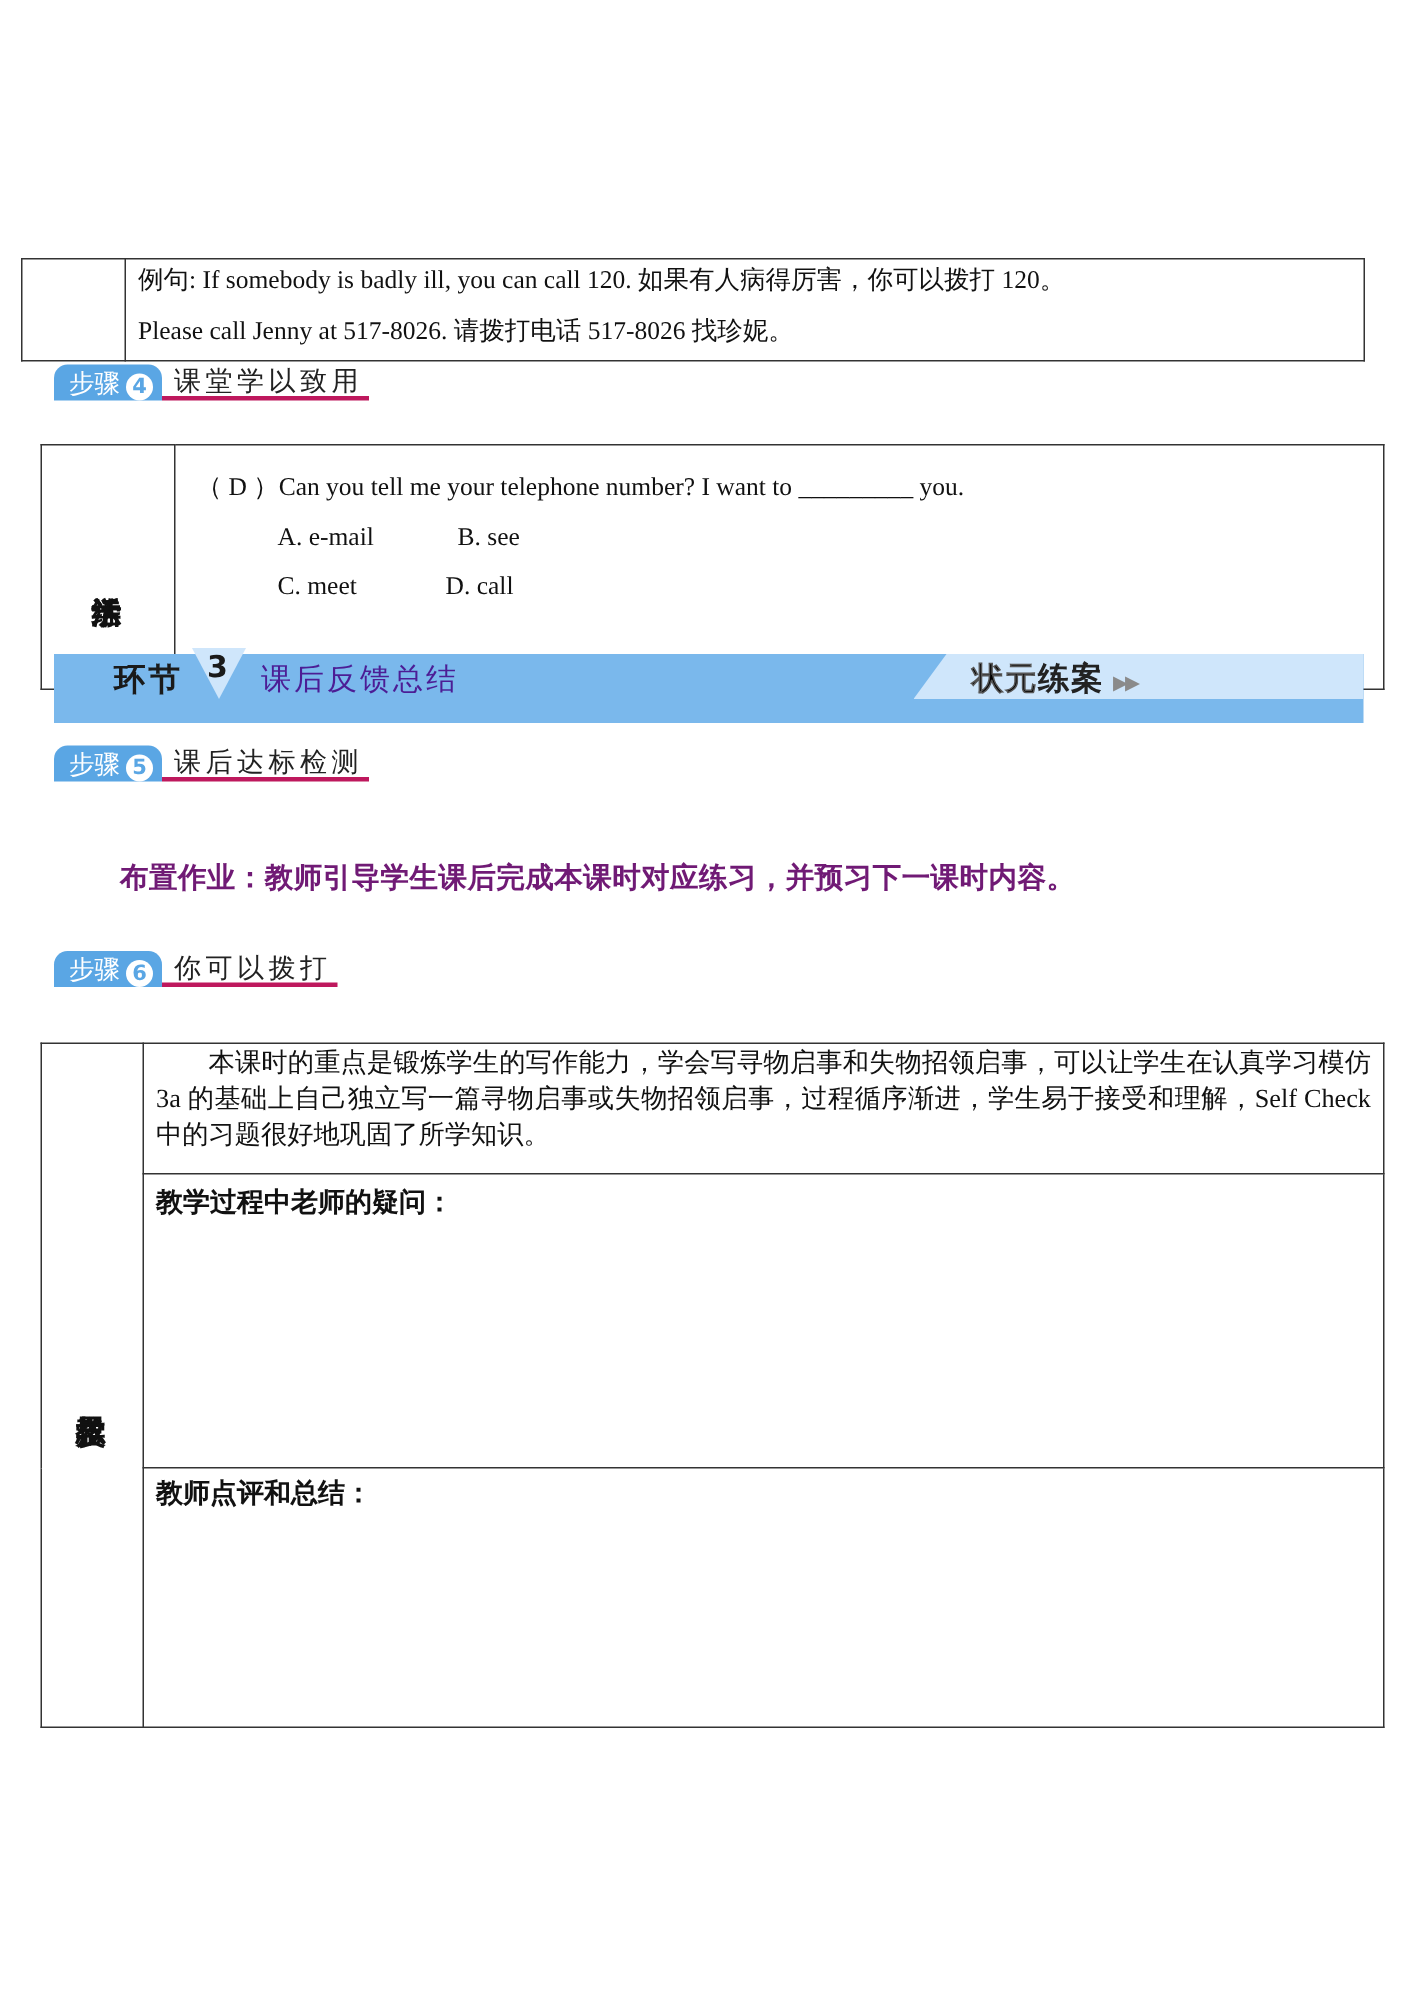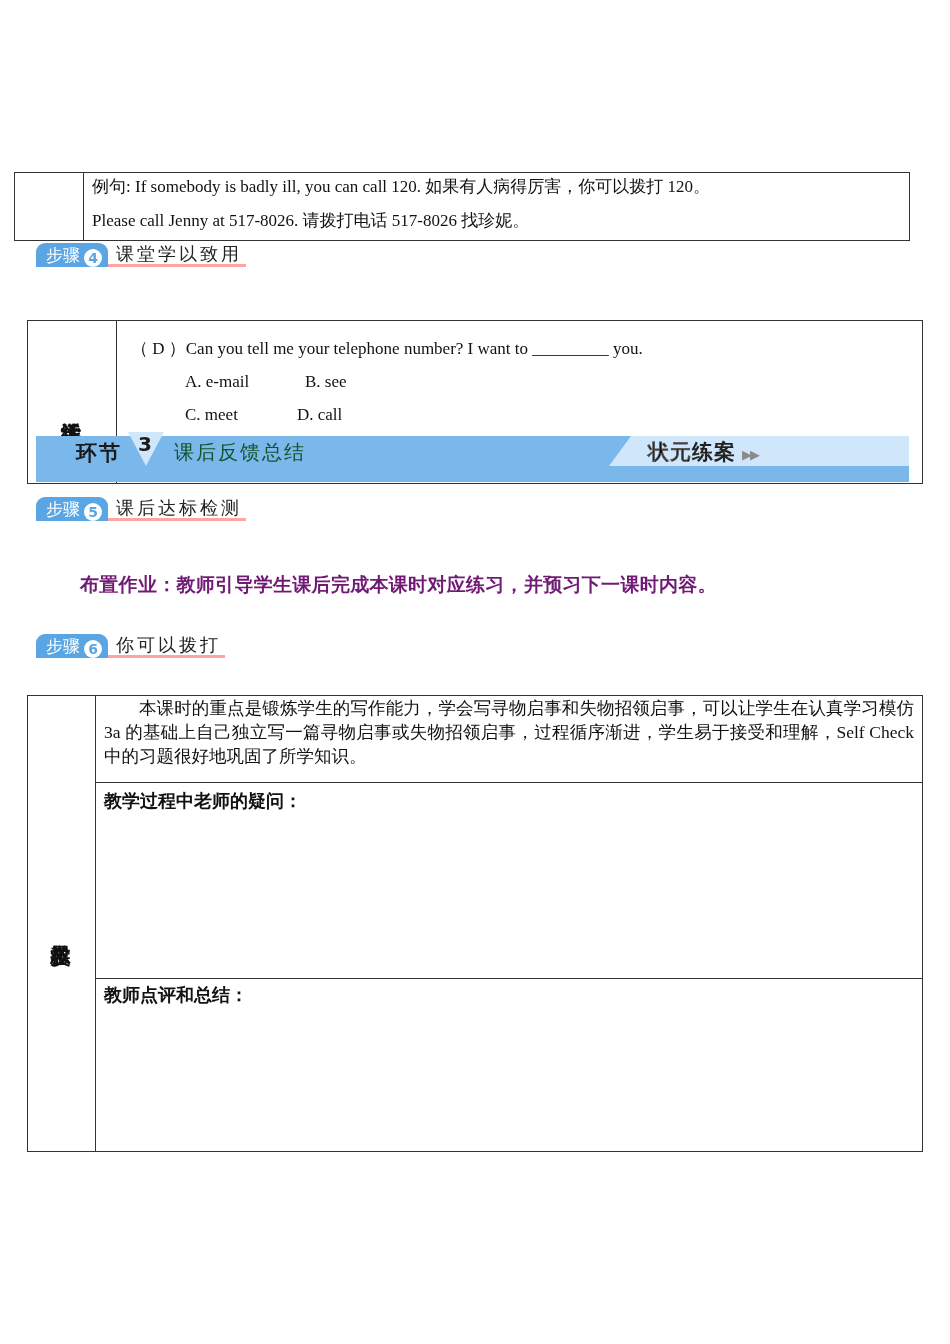--- a/index.html
+++ b/index.html
@@ -12,37 +12,37 @@
     .sans-bold { font-family:"DejaVu Sans","Liberation Sans",sans-serif; font-weight:bold; }
     .vert { writing-mode:vertical-rl; text-orientation:upright; letter-spacing:0px; font-size:20px; }
 
     
     .step { position:absolute; height:26px; display:flex; align-items:flex-end; }
     .step .pill { height:24px; background:#5aa6e4; color:#fff; border-radius:9px 9px 0 0;
                   display:flex; align-items:flex-end; padding:0 6px 0 10px; gap:4px;
                   font-family:"DejaVu Sans",sans-serif; font-size:17px;margin-top:16px; }
     .step .num { width:18px; height:18px; border-radius:50%; background:#fff; color:#5aa6e4;
                  font-weight:bold; font-size:14px; display:flex; align-items:center; justify-content:center; }
-    .step .title { height:24px; border-bottom:3px solid #fca5a5; color:#222; padding:0 4px 0 8px;
+    .step .title { height:24px; border-bottom:3px solid #be185d; color:#222; padding:0 4px 0 8px;
                    font-family:"DejaVu Sans",sans-serif; font-size:18px; letter-spacing:3px;
                    display:flex; align-items:center; box-sizing:border-box; background:#fff; }
 
     
     .section { position:absolute; left:36px; top:436px; width:873px; height:46px; background:#7ab8ec; }
     .section .right { position:absolute; right:0; top:0; height:30px; width:300px; background:#cfe6fb;
                       clip-path:polygon(22px 0,100% 0,100% 100%,0 100%); }
     .section .label1 { position:absolute; left:40px; top:3px; font-family:"Liberation Serif",serif;
                        font-weight:bold; font-size:21px; color:#1a1a1a; letter-spacing:2px; }
     .section .tri { position:absolute; left:92px; top:-4px; width:0; height:0;
                     border-left:18px solid transparent; border-right:18px solid transparent;
                     border-top:34px solid #cfe6fb; }
     .section .num3 { position:absolute; left:102px; top:-4px; font-family:"DejaVu Sans",sans-serif;
                      font-weight:bold; font-size:20px; color:#1a1a1a; }
     .section .label2 { position:absolute; left:138px; top:3px; font-family:Liberation Serif, serif;
-                       font-size:20px; color:#14532d; letter-spacing:2px; }
+                       font-size:20px; color:#4c1d95; letter-spacing:2px; }
     .section .brand { position:absolute; left:612px; top:2px; font-family:"DejaVu Sans",sans-serif;
                       font-size:21px; letter-spacing:1px; }
     .section .brand .outline { color:#000000; -webkit-text-stroke:1px #555; }
     .section .brand .solid { color:#222; font-weight:bold; }
     .section .brand .arrows { color:#8a8a8a; font-size:13px; letter-spacing:-2px; margin-left:6px; }
   </style>
 </head>
 <body>
 
 <table class="box" style="left:14px; top:172px; width:896px; height:69px;">
@@ -58,21 +58,21 @@
   </table>
 
 <div class="step" style="left:36px; top:241px;">
   <div class="pill">
     <span>步骤</span>
     <span class="num">4</span>
   </div>
   <div class="title">课堂学以致用</div>
 </div>
 
-<table class="box" style="left:27px; top:320px; width:896px; height:164px;">
+<table class="box" style="left:27px; top:296px; width:896px; height:164px;">
   <tbody>
       <tr>
     <td style="width:88px; vertical-align:middle; text-align:center;">
       <span class="vert sans-bold" style="display:inline-block;">活学活练</span>
     </td>
     <td style="padding:12px 0 0 14px;">
       <div class="serif" style="line-height:32px;">（ D ）Can you tell me your telephone number?  I want to _________ you.</div>
       <div class="serif" style="line-height:34px; padding-left:54px;">
         <span style="display:inline-block; width:120px;">A. e-mail</span><span>B. see</span>
       </div>

